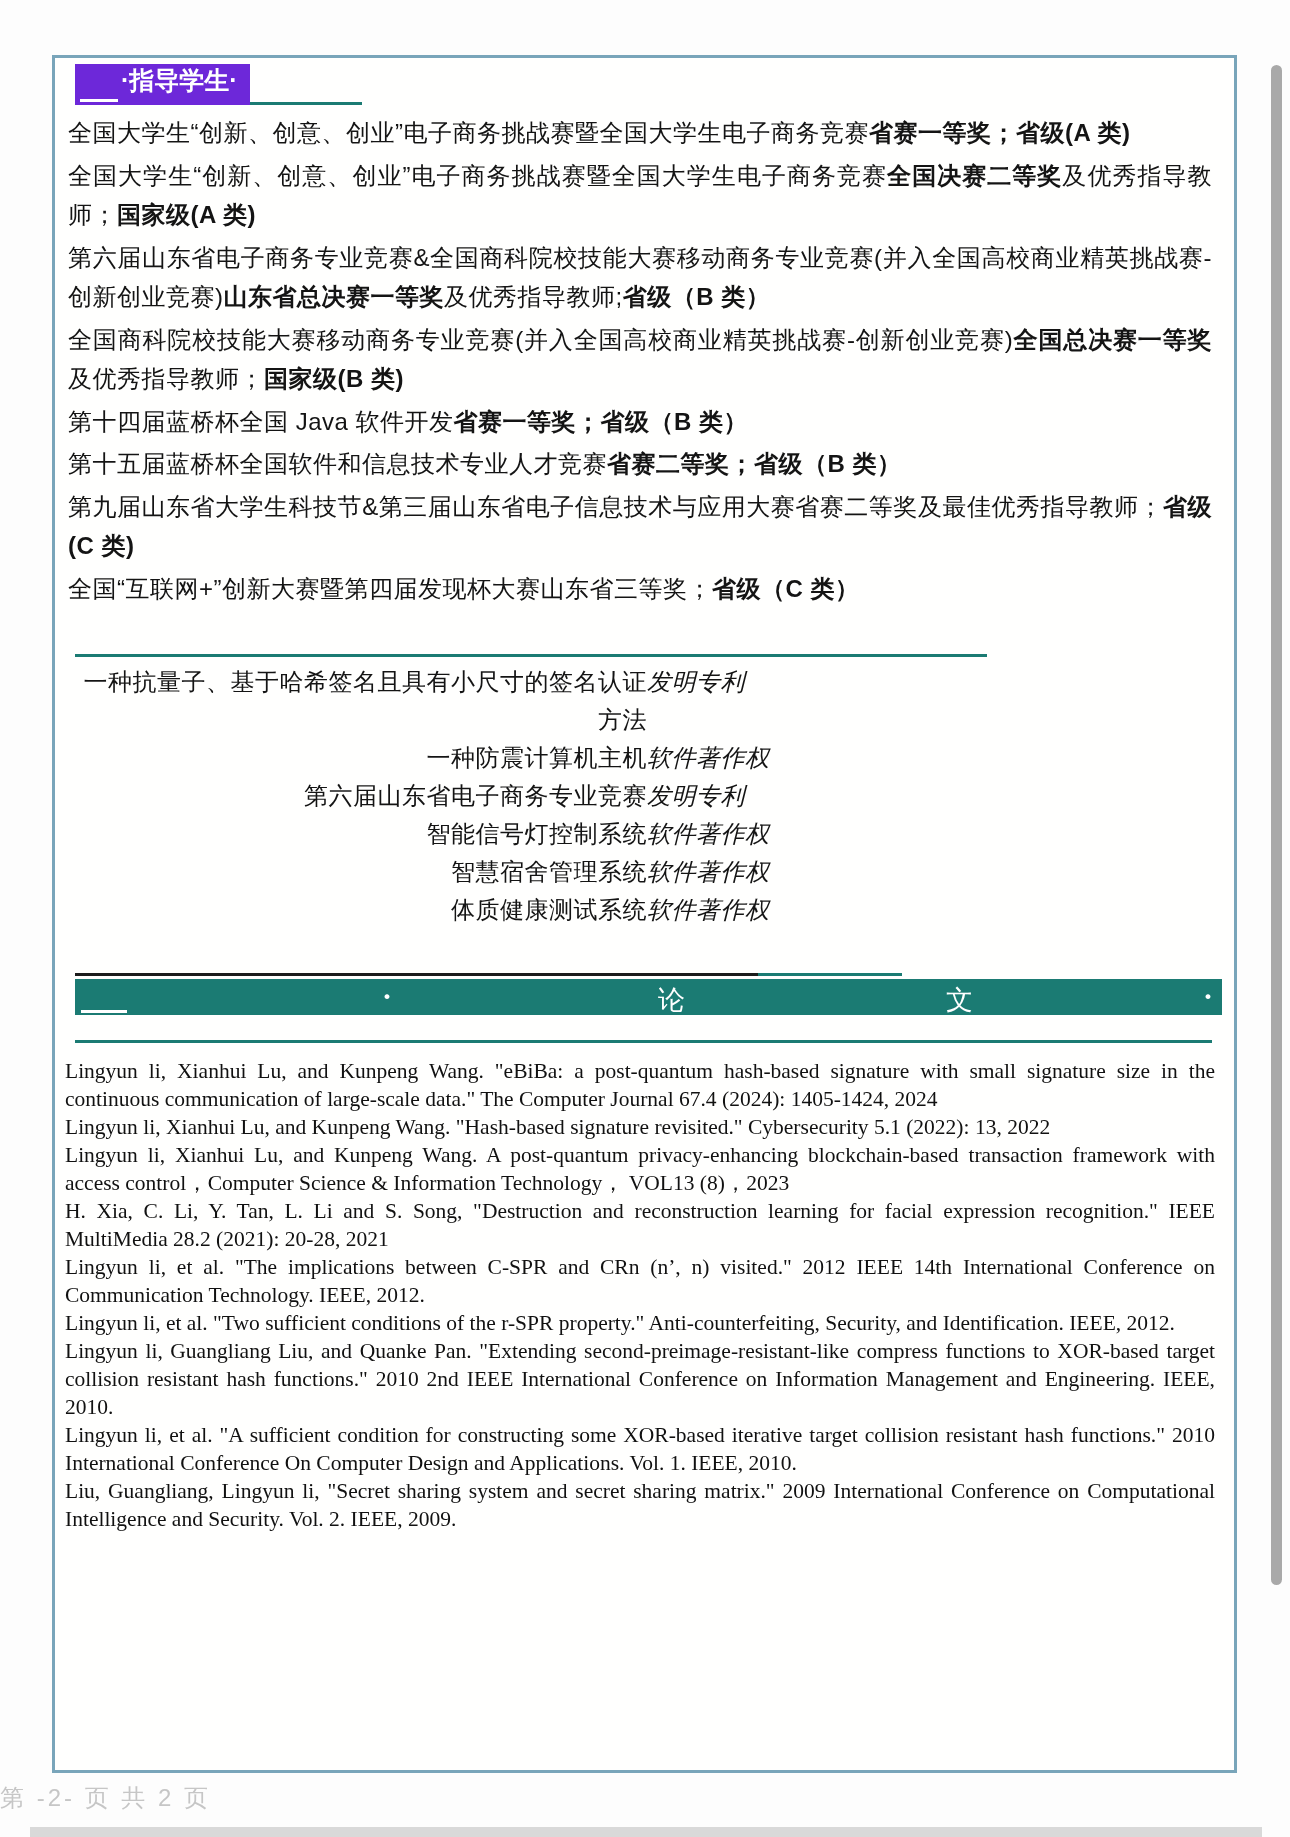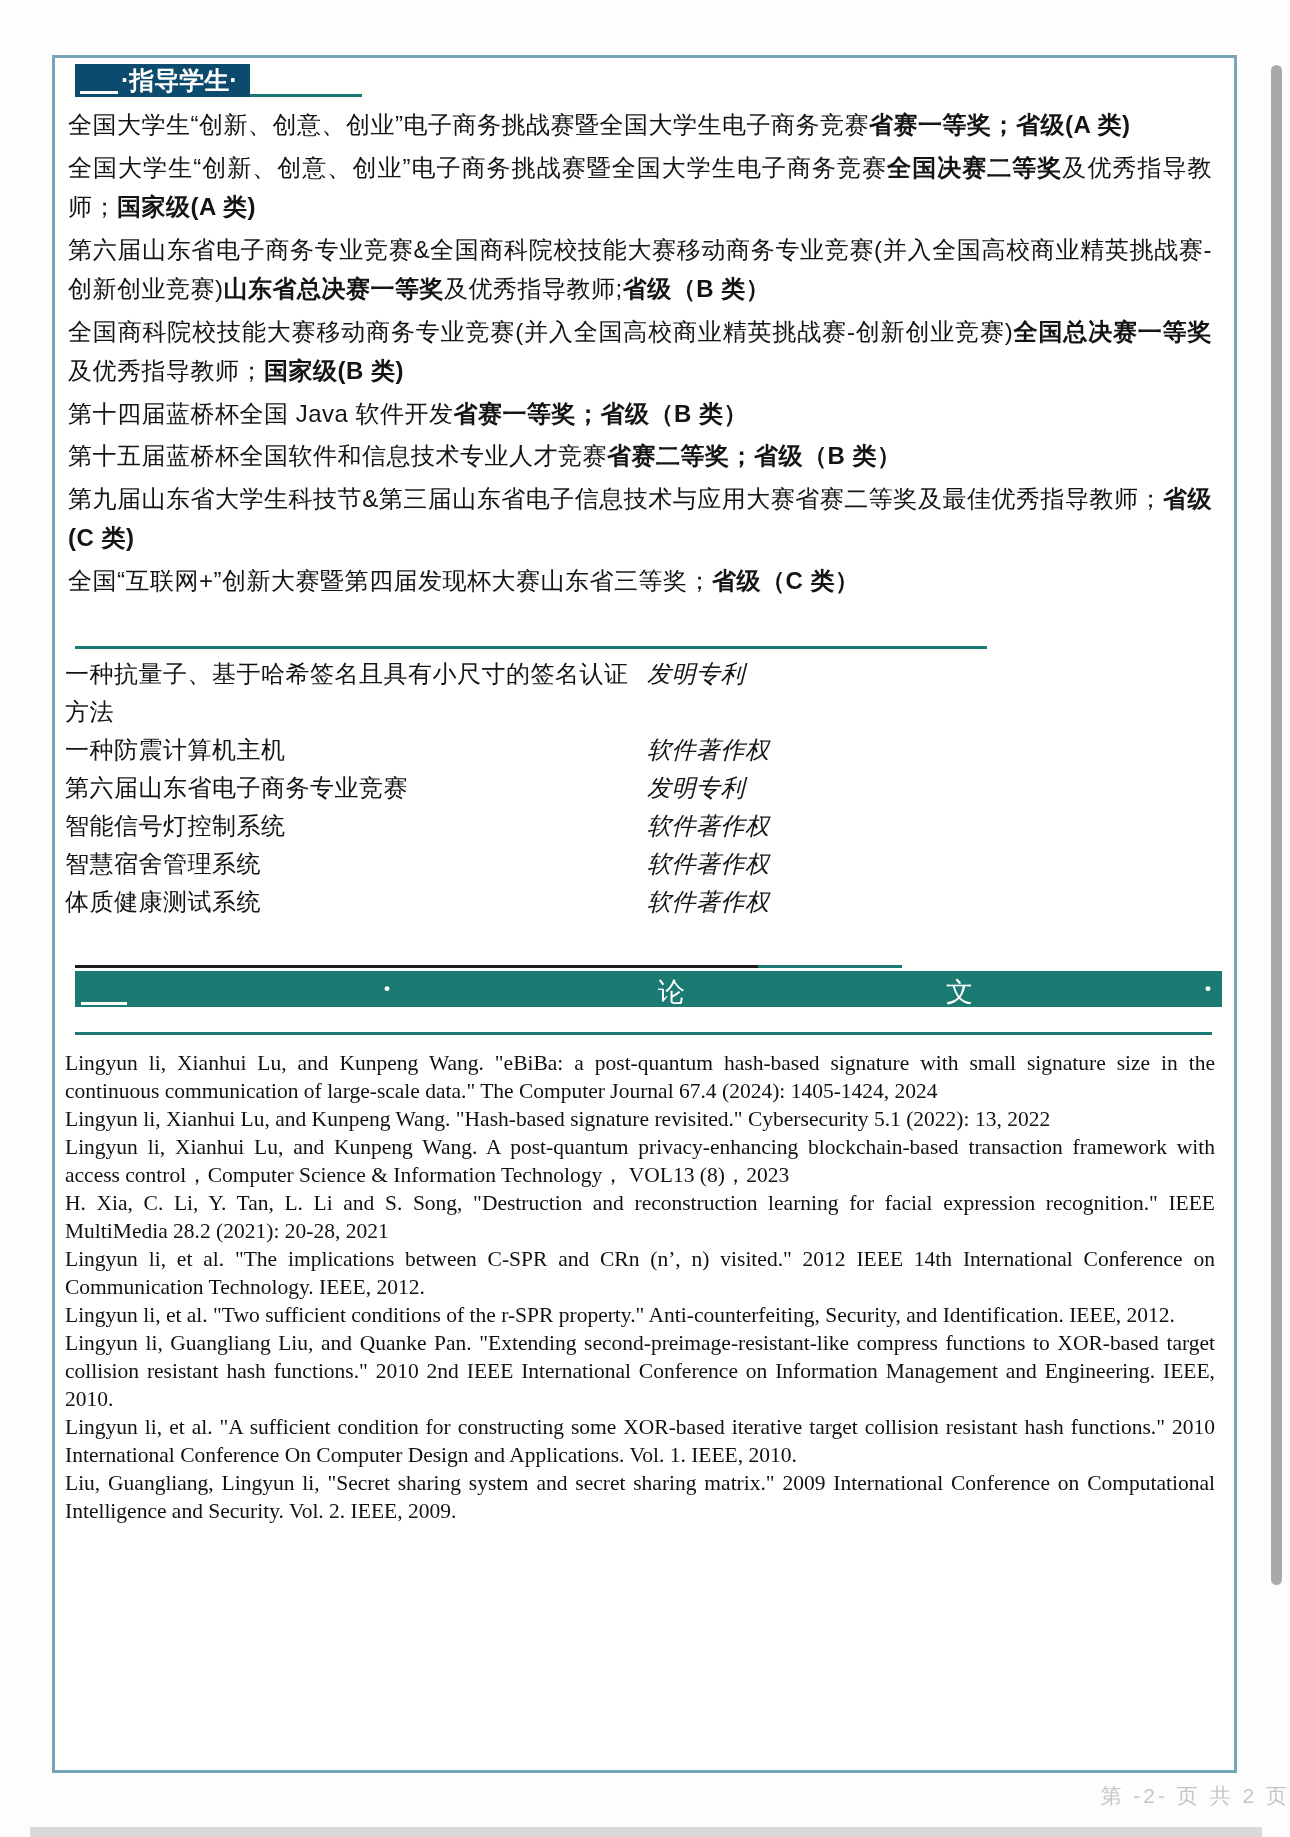--- a/index.html
+++ b/index.html
@@ -8,23 +8,23 @@
     font-family:"Liberation Sans","DejaVu Sans",sans-serif;overflow:hidden;
   }
   .doc-page{
     position:absolute;left:52px;top:55px;width:1185px;height:1718px;
     background:#fffffe;border:3px solid #79a5ba;box-sizing:border-box;
     padding:6px 19px 0 10px;
   }
   
   .hdr-row{display:flex;align-items:flex-end;margin-left:10px;}
   .hdr-box{
-    position:relative;display:inline-block;background:#0c4a6e;color:#ffffff;
+    position:relative;display:inline-block;background:#6d28d9;color:#ffffff;
     font-weight:bold;font-size:25px;line-height:33px;height:33px;
-    padding:0 12px 0 46px;white-space:nowrap;
+    padding:0 12px 8px 46px;white-space:nowrap;
   }
   .hdr-box .white-underline{
     position:absolute;left:5px;bottom:3px;width:38px;height:3px;background:#ffffff;
   }
   .hdr-tail{height:3px;background:#1b7b73;margin-bottom:0;}
   .tail-1{width:112px;}
   .tail-2{width:124px;}
   
   .award-list{margin:8px 0 0 0;}
   .award-list p{
@@ -35,21 +35,21 @@
   
   .sep-teal{height:3px;background:#1b7b73;margin-left:10px;}
   .sep-above-patents{width:912px;margin-top:46px;}
   .sep-below-band{width:1137px;margin-top:25px;}
   .sep-mixed{display:flex;margin-left:10px;margin-top:44px;}
   .sep-mixed .blk{width:683px;height:3px;background:#1c1c1c;}
   .sep-mixed .tl{width:144px;height:3px;background:#1b7b73;}
   
   .patent-hdr{margin-top:3px;}
   .patent-list{margin:6px 0 0 0;}
-  .patent-row{display:flex;font-size:24px;line-height:38px;color:#141414;}
+  .patent-row{display:flex;font-size:24px;line-height:38px;color:#141414;text-align:right;}
   .patent-name{width:582px;letter-spacing:0.5px;}
   .patent-cat{letter-spacing:0.5px;font-style:italic;}
   
   .paper-band{
     position:relative;margin-left:10px;margin-top:3px;width:1147px;height:36px;
     background:#1b7b73;color:#ffffff;
   }
   .paper-band .bchar{position:absolute;top:3px;font-size:27px;font-family:"Liberation Serif","DejaVu Serif",serif;}
   .paper-band .bd1{left:307px;top:0;font-size:30px;font-weight:bold;}
   .paper-band .bd2{left:1128px;top:0;font-size:30px;font-weight:bold;}
@@ -59,22 +59,22 @@
     position:absolute;left:6px;bottom:2px;width:46px;height:3px;background:#ffffff;
   }
   
   .paper-list{margin:14px 0 0 0;}
   .paper-list p{
     margin:0;font-family:"Liberation Serif","DejaVu Serif",serif;
     font-size:21.5px;line-height:28px;color:#111111;text-align:justify;
   }
   
   .page-footer{
-    position:absolute;left:0;top:1782px;width:1290px;text-align:right;
-    color:#c6c6c6;font-size:21px;letter-spacing:3px;
+    position:absolute;left:0;top:1782px;width:1290px;text-align:left;
+    color:#c6c6c6;font-size:24px;letter-spacing:3px;
   }
   .vscrollbar{
     position:absolute;left:1271px;top:65px;width:11px;height:1520px;
     background:#a9a9a9;border-radius:6px;
   }
   .bottom-strip{
     position:absolute;left:30px;top:1827px;width:1232px;height:10px;background:#d9d9d9;
   }
 </style>
 </head>

